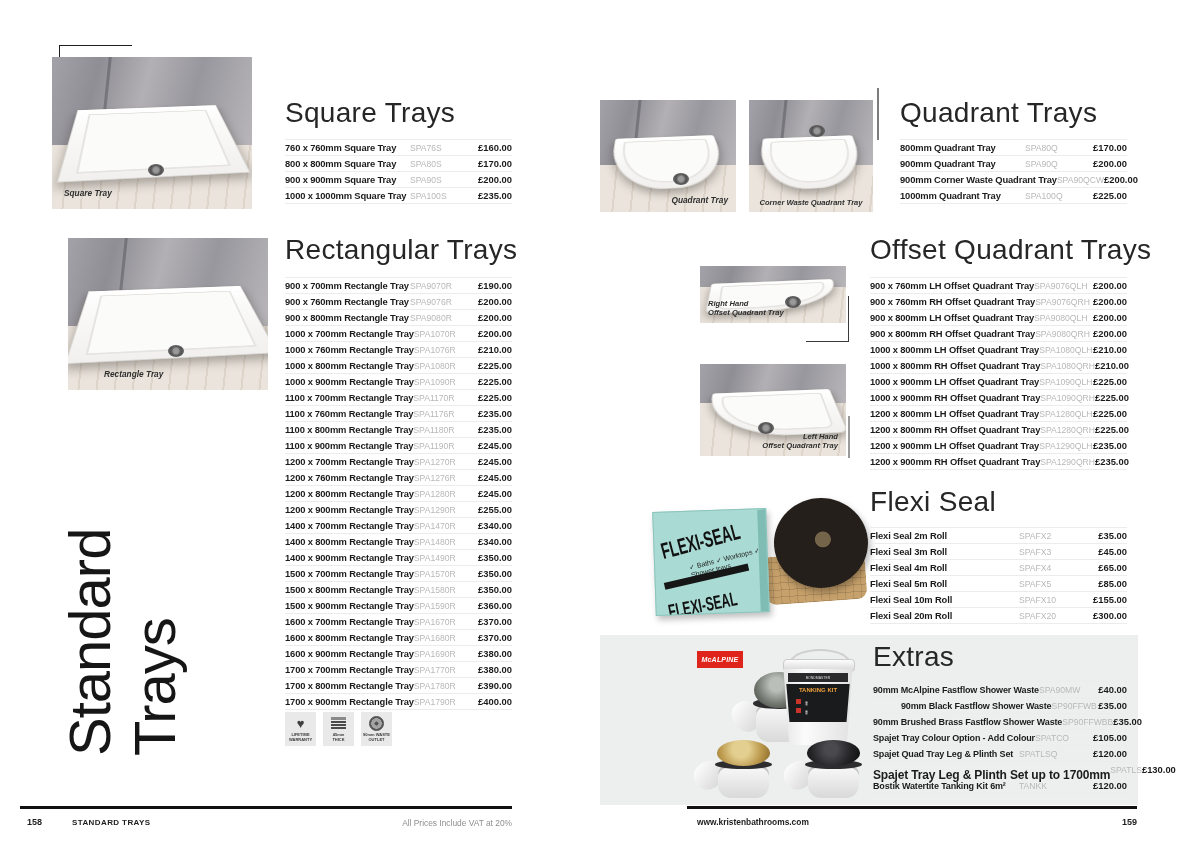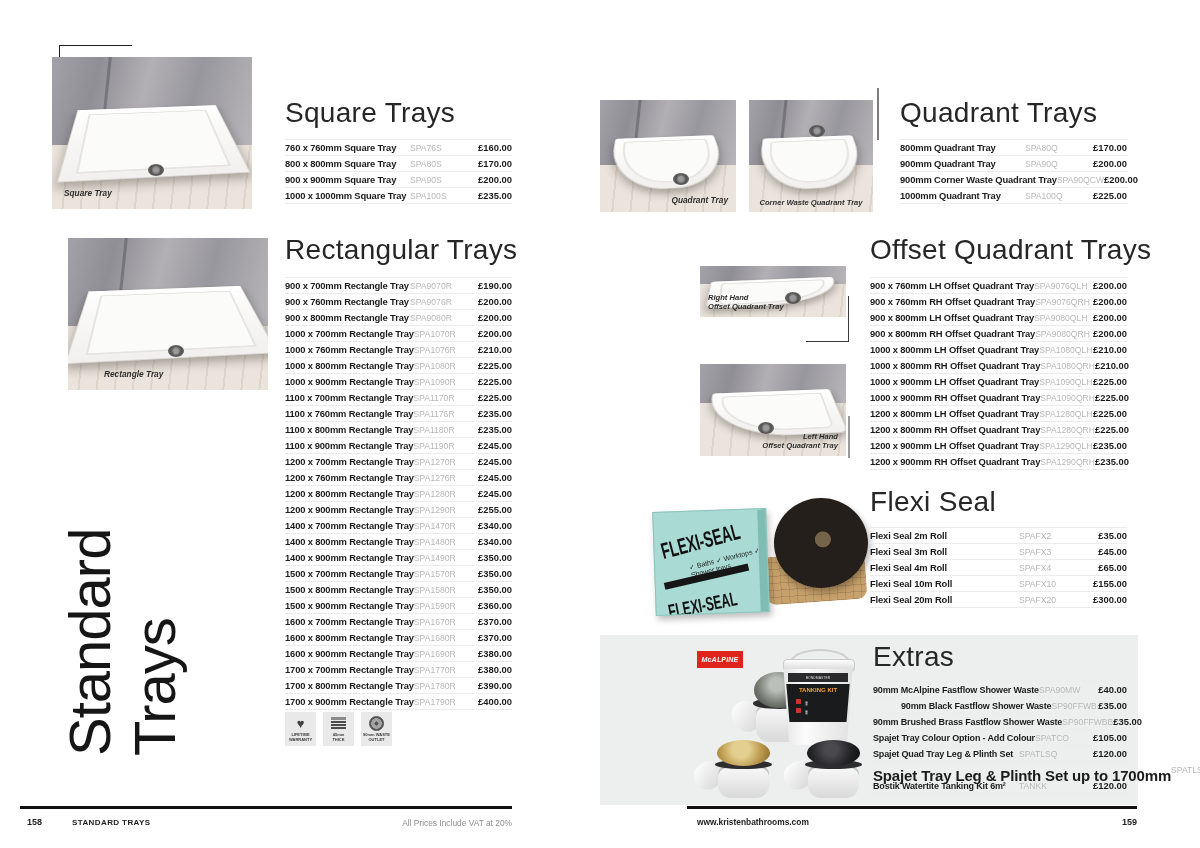--- a/index.html
+++ b/index.html
@@ -415,21 +415,21 @@
         <span class="pr">£200.00</span>
       </div>
 
       <div class="prow">
         <span class="nm">1000mm Quadrant Tray</span>
         <span class="sku">SPA100Q</span>
         <span class="pr">£225.00</span>
       </div>
     </div>
 
-  <div class="photo" style="left:700px;top:266px;width:146px;height:51px;">
+  <div class="photo" style="left:700px;top:266px;width:146px;height:57px;">
     <div class="wall" style="height:38%;"></div>
     <div class="floor" style="height:64%;"></div>
     <div class="tray rh" style="left:6%;top:8%;width:88%;height:80%;"></div>
     <div class="drain" style="left:58%;bottom:26%;"></div>
     <div class="cap" style="left:8px;bottom:6px;font-size:7.6px;">
       <span>Right Hand</span><br>
       <span>Offset Quadrant Tray</span>
     </div>
   </div>
   <div class="bracket-br"></div>
@@ -547,20 +547,25 @@
         <span class="sku">SPAFX3</span>
         <span class="pr">£45.00</span>
       </div>
 
       <div class="prow">
         <span class="nm">Flexi Seal 4m Roll</span>
         <span class="sku">SPAFX4</span>
         <span class="pr">£65.00</span>
       </div>
 
+      <div class="prow">
+        <span class="nm">Flexi Seal 5m Roll</span>
+        <span class="sku">SPAFX5</span>
+        <span class="pr">£85.00</span>
+      </div>
 
       <div class="prow">
         <span class="nm">Flexi Seal 10m Roll</span>
         <span class="sku">SPAFX10</span>
         <span class="pr">£155.00</span>
       </div>
 
       <div class="prow">
         <span class="nm">Flexi Seal 20m Roll</span>
         <span class="sku">SPAFX20</span>
@@ -632,21 +637,21 @@
         <span class="pr">£105.00</span>
       </div>
 
       <div class="prow">
         <span class="nm" style="font-size:9px;">Spajet Quad Tray Leg &amp; Plinth Set</span>
         <span class="sku">SPATLSQ</span>
         <span class="pr">£120.00</span>
       </div>
 
       <div class="prow">
-        <span class="nm" style="font-size:15px;margin-top:11px;">Spajet Tray Leg &amp; Plinth Set up to 1700mm</span>
+        <span class="nm" style="font-size:12px;margin-top:11px;">Spajet Tray Leg &amp; Plinth Set up to 1700mm</span>
         <span class="sku">SPATLS</span>
         <span class="pr">£130.00</span>
       </div>
 
       <div class="prow">
         <span class="nm" style="font-size:9px;">Bostik Watertite Tanking Kit 6m²</span>
         <span class="sku">TANKK</span>
         <span class="pr">£120.00</span>
       </div>
     </div>

